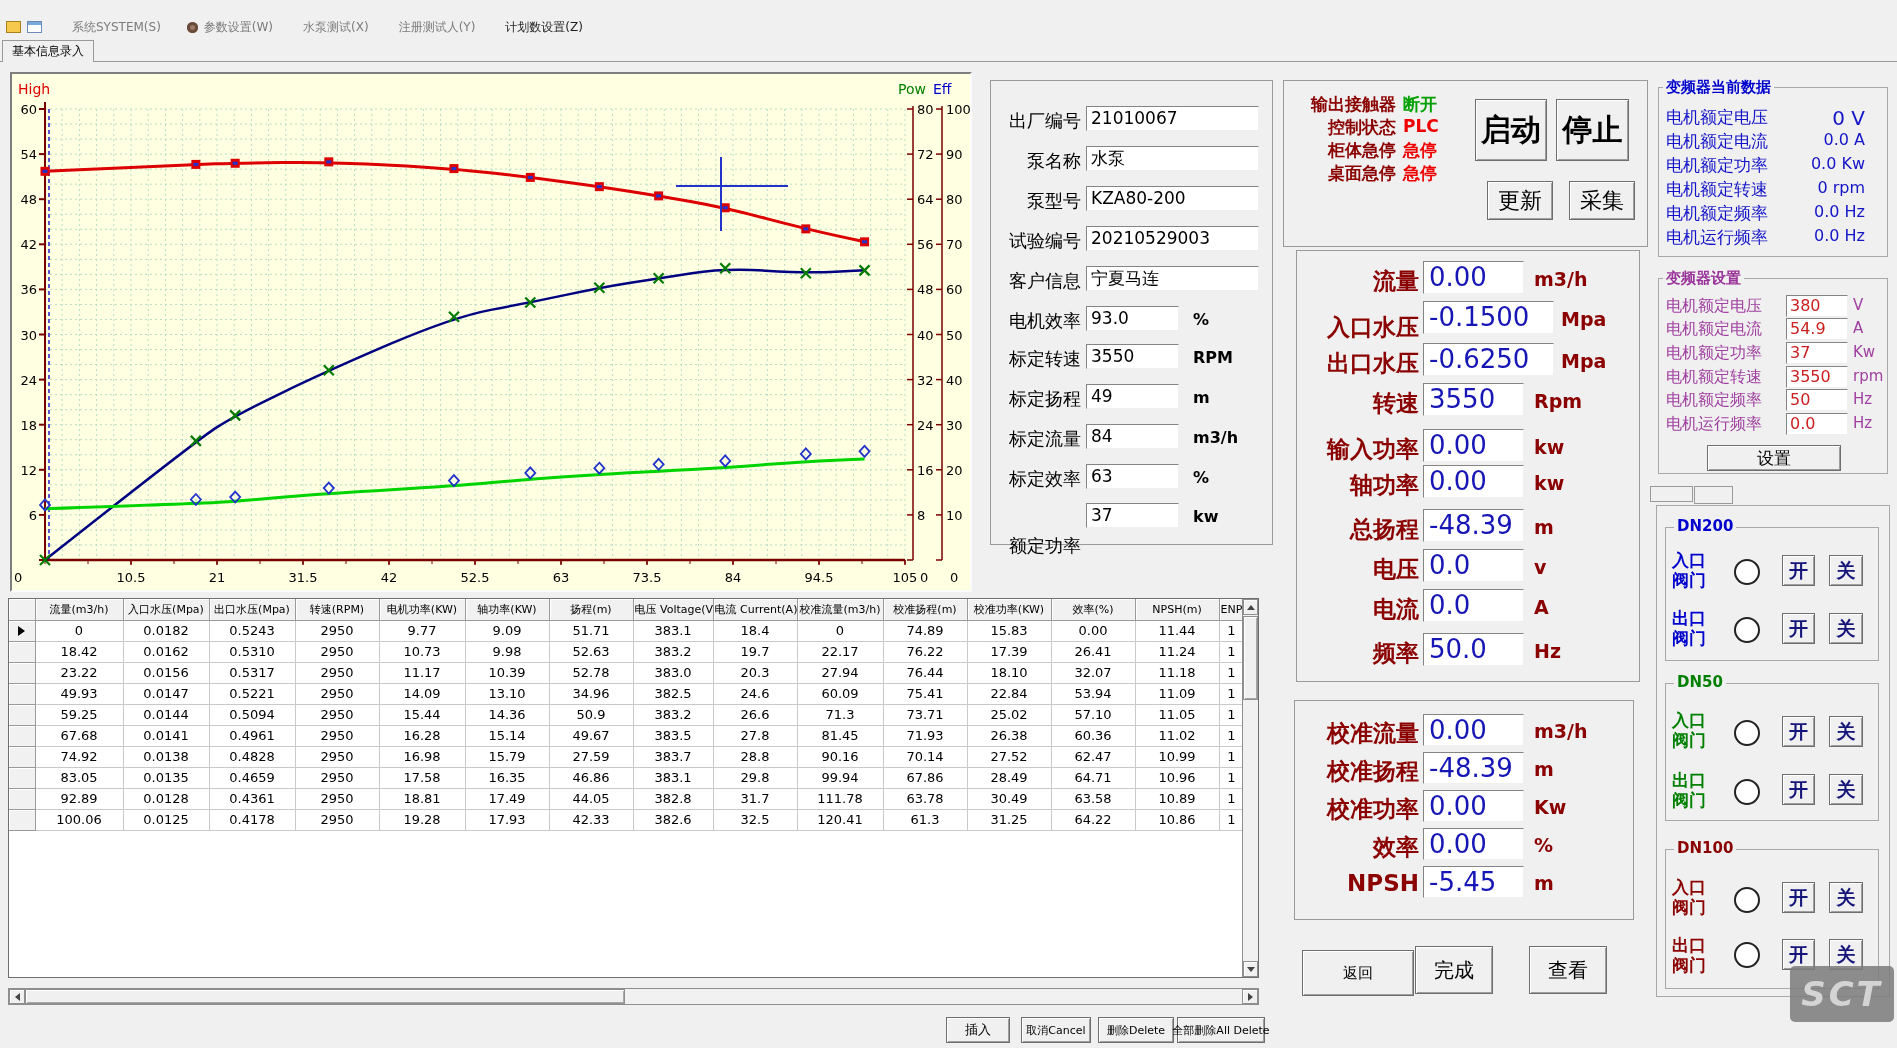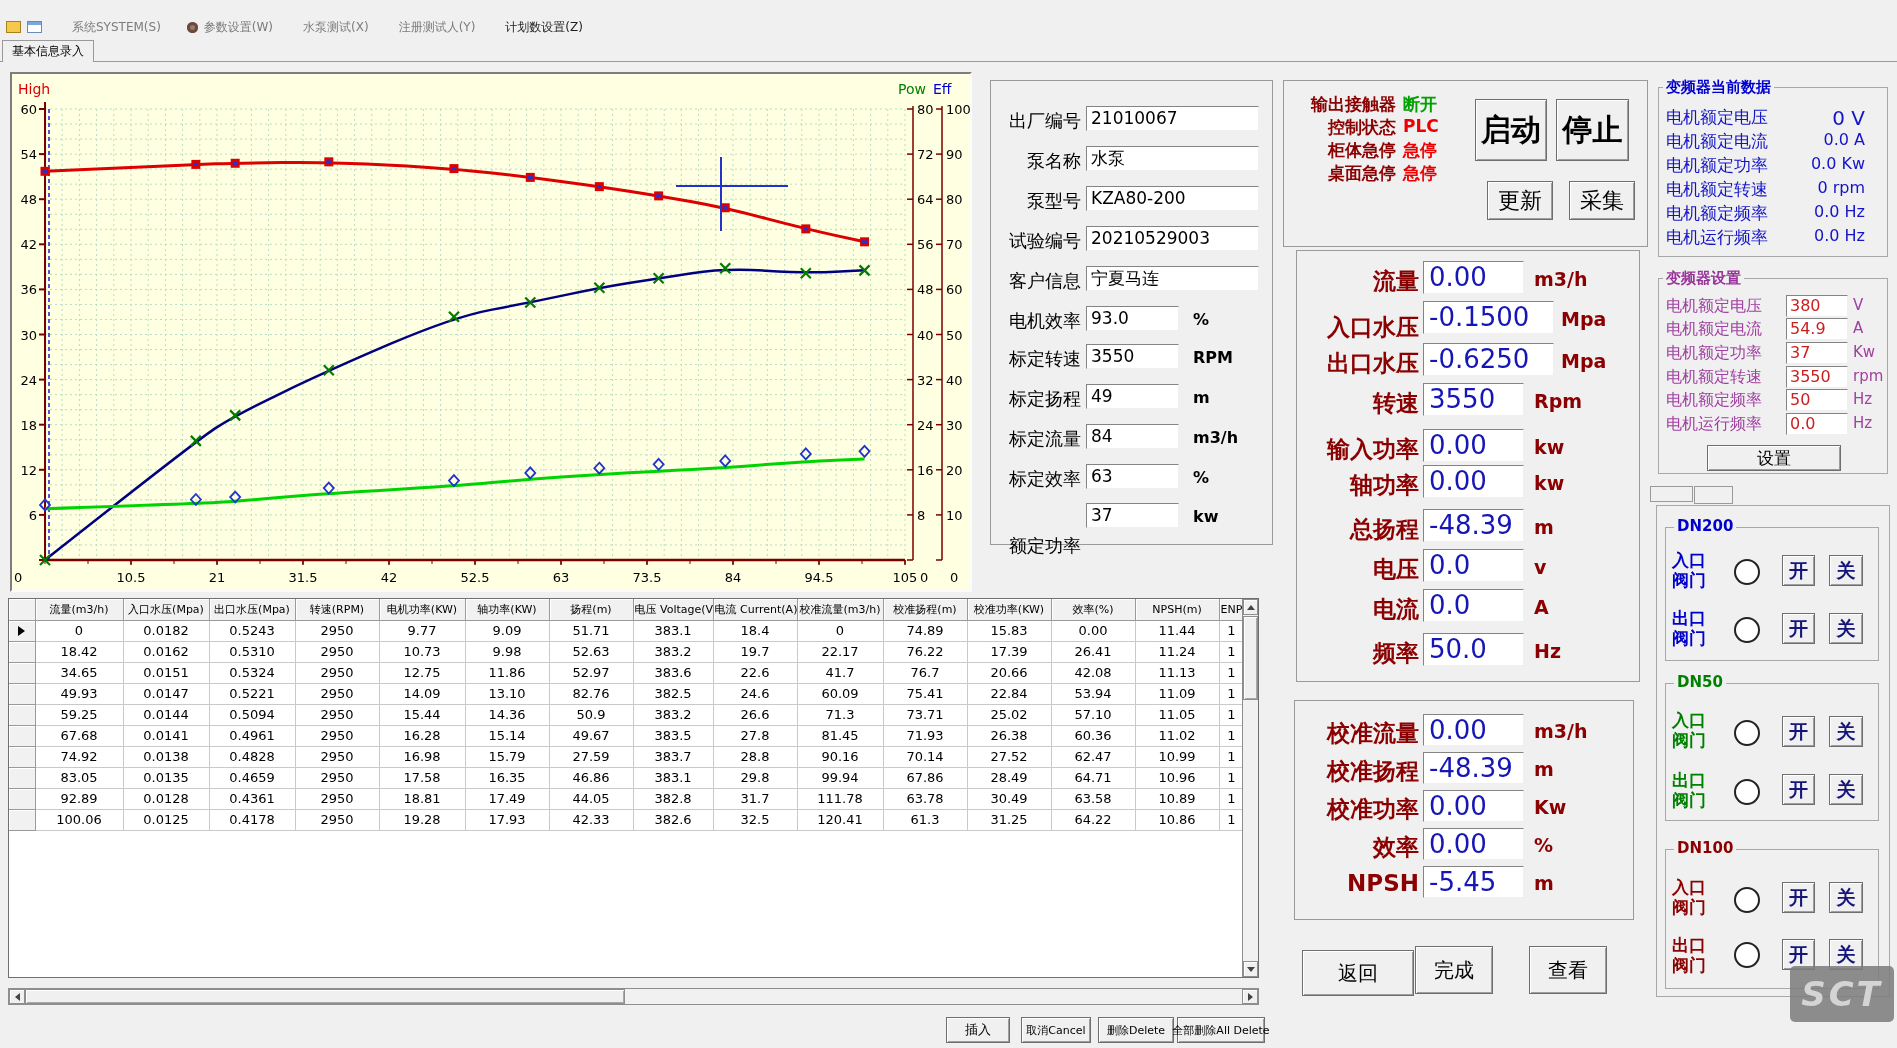--- a/index.html
+++ b/index.html
@@ -420,45 +420,45 @@
             <td>19.7</td>
             <td>22.17</td>
             <td>76.22</td>
             <td>17.39</td>
             <td>26.41</td>
             <td>11.24</td>
             <td>1</td>
           </tr>
           <tr>
             <td class="sel"></td>
-            <td>34.65</td>
-            <td>0.0151</td>
-            <td>0.5324</td>
-            <td>2950</td>
-            <td>12.75</td>
-            <td>11.86</td>
-            <td>52.97</td>
-            <td>383.6</td>
-            <td>22.6</td>
-            <td>41.7</td>
-            <td>76.7</td>
-            <td>20.66</td>
-            <td>42.08</td>
-            <td>11.13</td>
+            <td>23.22</td>
+            <td>0.0156</td>
+            <td>0.5317</td>
+            <td>2950</td>
+            <td>11.17</td>
+            <td>10.39</td>
+            <td>52.78</td>
+            <td>383.0</td>
+            <td>20.3</td>
+            <td>27.94</td>
+            <td>76.44</td>
+            <td>18.10</td>
+            <td>32.07</td>
+            <td>11.18</td>
             <td>1</td>
           </tr>
           <tr>
             <td class="sel"></td>
             <td>49.93</td>
             <td>0.0147</td>
             <td>0.5221</td>
             <td>2950</td>
             <td>14.09</td>
             <td>13.10</td>
-            <td>82.76</td>
+            <td>34.96</td>
             <td>382.5</td>
             <td>24.6</td>
             <td>60.09</td>
             <td>75.41</td>
             <td>22.84</td>
             <td>53.94</td>
             <td>11.09</td>
             <td>1</td>
           </tr>
           <tr>
@@ -691,21 +691,21 @@
       <div class="inputbox" style="left: 128px; top: 89px; width: 101px; height: 32px; font-size: 26px; line-height: 30px; color: rgb(22, 22, 182); padding-left: 5px;">0.00</div>
       <span class="funit" style="left: 239px; top: 95px; font-size: 19px; color: rgb(139, 0, 0);">Kw</span>
       <div class="flabel" style="left: 0px; top: 131px; width: 124px; font-size: 23px; font-weight: bold; color: rgb(139, 0, 0);">效率</div>
       <div class="inputbox" style="left: 128px; top: 127px; width: 101px; height: 32px; font-size: 26px; line-height: 30px; color: rgb(22, 22, 182); padding-left: 5px;">0.00</div>
       <span class="funit" style="left: 239px; top: 133px; font-size: 19px; color: rgb(139, 0, 0);">%</span>
       <div class="flabel" style="left: 0px; top: 169px; width: 124px; font-size: 23px; font-weight: bold; color: rgb(139, 0, 0);">NPSH</div>
       <div class="inputbox" style="left: 128px; top: 165px; width: 101px; height: 32px; font-size: 26px; line-height: 30px; color: rgb(22, 22, 182); padding-left: 5px;">-5.45</div>
       <span class="funit" style="left: 239px; top: 171px; font-size: 19px; color: rgb(139, 0, 0);">m</span>
     </div>
 
-  <div class="btn" style="left:1302px;top:950px;width:112px;height:46px;font-size:20px">返回</div>
+  <div class="btn" style="left:1302px;top:950px;width:112px;height:46px;font-size:15px">返回</div>
   <div class="btn" style="left:1415px;top:946px;width:78px;height:48px;font-size:20px">完成</div>
   <div class="btn" style="left:1529px;top:946px;width:78px;height:48px;font-size:20px">查看</div>
 
   <div class="group" id="vfd-current" style="left:1658px;top:87px;width:230px;height:170px">
     <span class="group-title" style="left:4px;top:-8px;color:#0000cd">变频器当前数据</span>
     <div id="vfd-current-rows">
         <div style="position: absolute; left: 7px; top: 18px; font-size: 17px; color: rgb(20, 20, 200); white-space: nowrap;">电机额定电压</div>
         <div style="position: absolute; right: 22px; top: 18px; font-size: 20px; color: rgb(20, 20, 200); white-space: nowrap;">0 V</div>
         <div style="position: absolute; left: 7px; top: 42px; font-size: 17px; color: rgb(20, 20, 200); white-space: nowrap;">电机额定电流</div>
         <div style="position: absolute; right: 22px; top: 42px; font-size: 16px; color: rgb(20, 20, 200); white-space: nowrap;">0.0 A</div>

